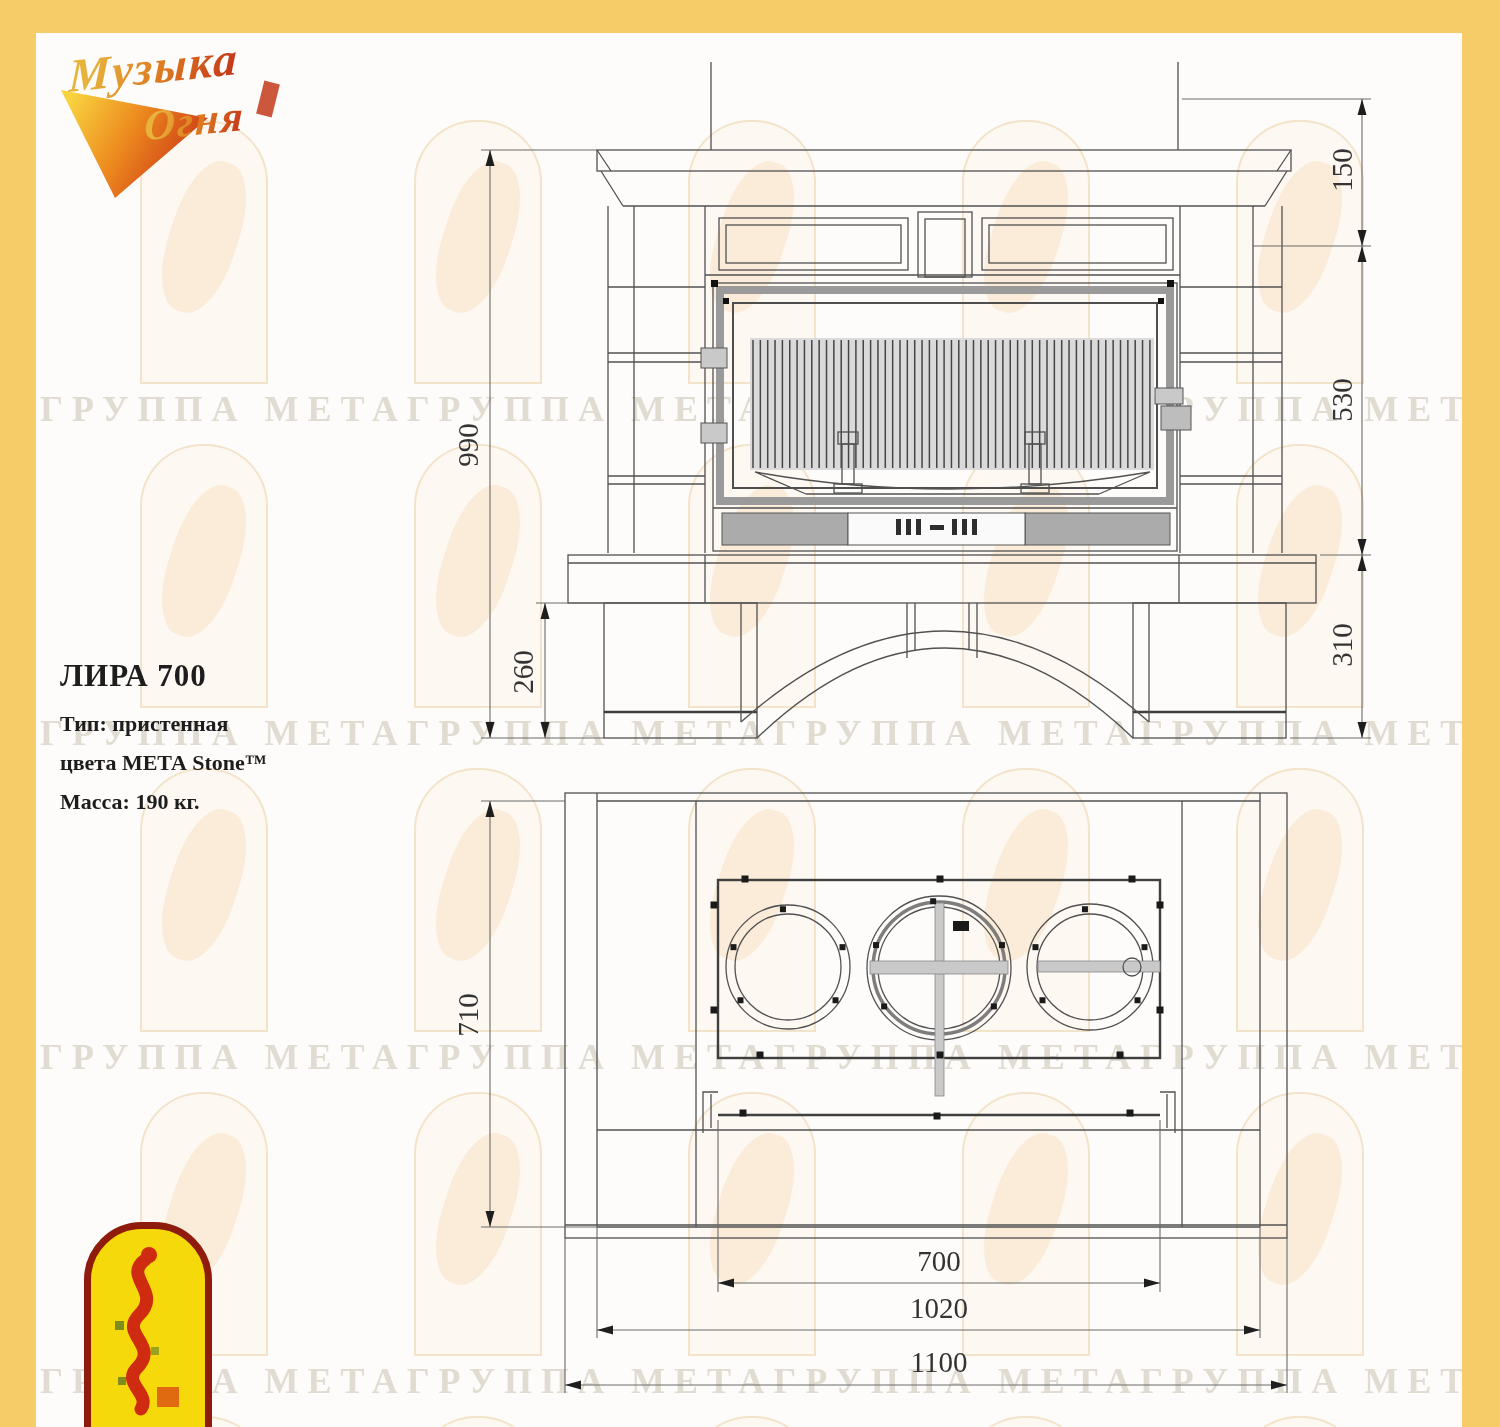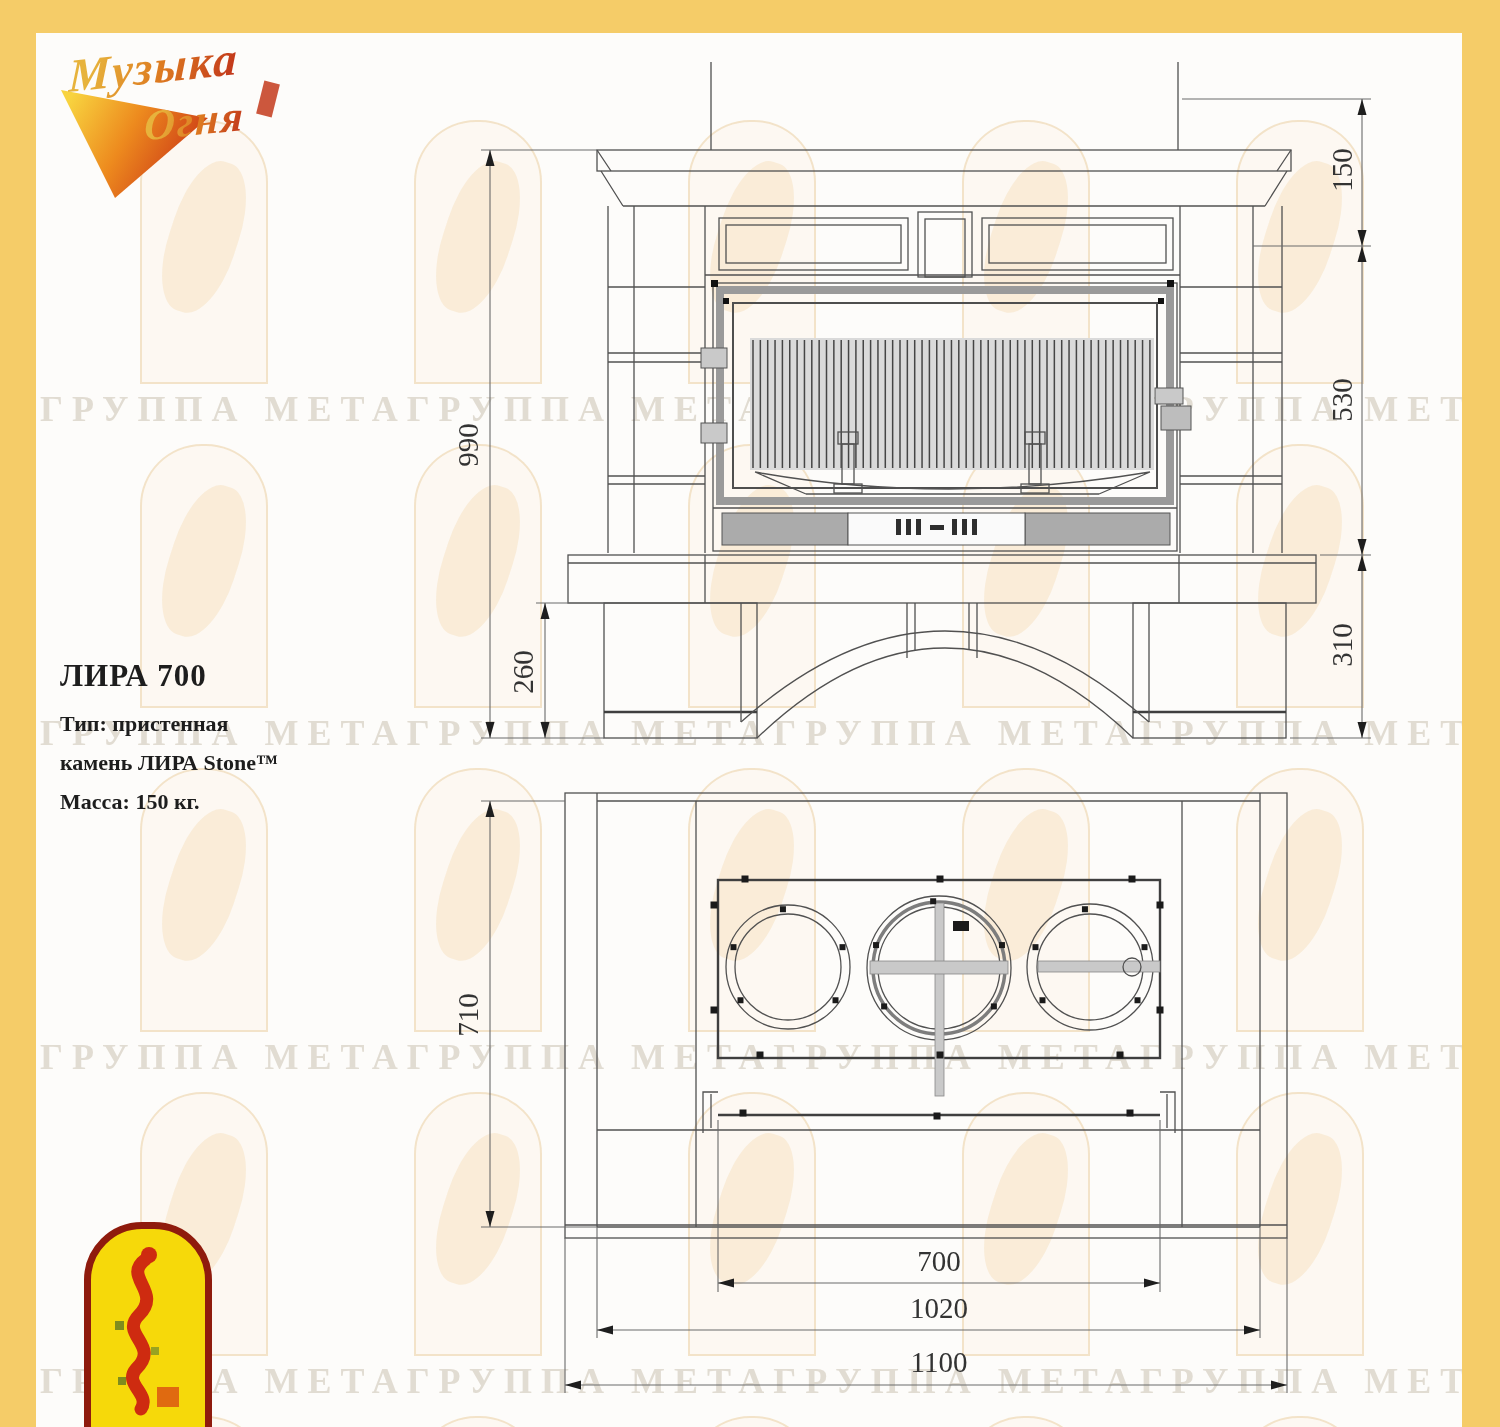--- a/index.html
+++ b/index.html
@@ -362,22 +362,22 @@
   <div class="brand">
     <div class="swoosh"></div>
     <div class="tail"></div>
     <div class="w1">Музыка</div>
     <div class="w2">Огня</div>
   </div>
 
   <div class="info">
     <div class="title">ЛИРА 700</div>
     <div class="line">Тип: пристенная</div>
-    <div class="line">камень ЛИРА Stone™</div>
-    <div class="line">Масса: 150 кг.</div>
+    <div class="line">цвета МЕТА Stone™</div>
+    <div class="line">Масса: 190 кг.</div>
   </div>
 
   <div class="emblem">
     <svg width="100" height="206" viewBox="0 0 100 206">
       <circle cx="58" cy="26" r="8" fill="#CE2B10"></circle>
       <path d="M55,30 C30,48 72,62 48,86 C28,106 70,116 45,140 C32,155 60,165 50,180" stroke="#CE2B10" stroke-width="13" fill="none" stroke-linecap="round"></path>
       <rect x="24" y="92" width="9" height="9" fill="#7F8C1E"></rect>
       <rect x="60" y="118" width="8" height="8" fill="#98A321"></rect>
       <rect x="27" y="148" width="8" height="8" fill="#7F8C1E"></rect>
       <rect x="66" y="158" width="22" height="20" fill="#E06A10"></rect>

